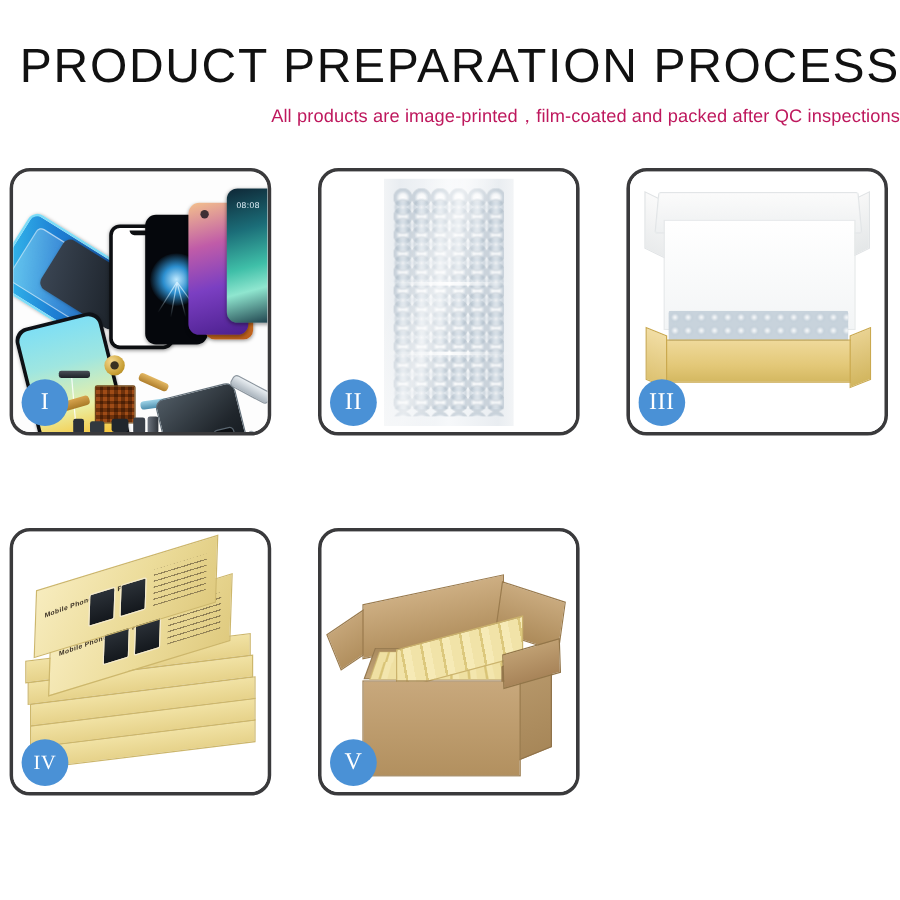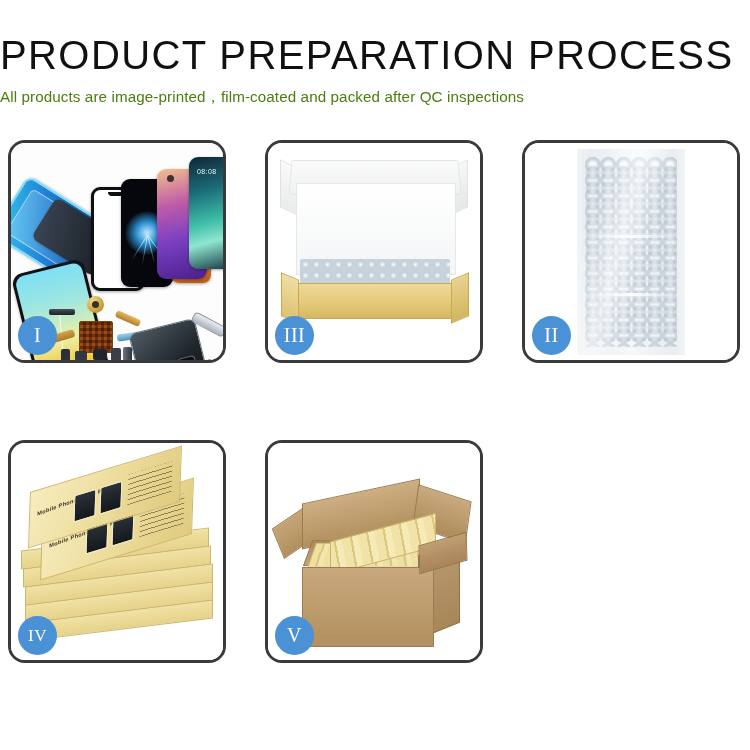--- a/index.html
+++ b/index.html
@@ -6,35 +6,35 @@
   body{
     width:750px;height:750px;
     background:#ffffff;
     font-family:"Liberation Sans", sans-serif;
     overflow:hidden;
     position:relative;
   }
   .page{position:relative;width:750px;height:750px;}
 
   
-  .header{position:absolute;left:0;top:0;width:750px;text-align:left;}
+  .header{position:absolute;left:0;top:0;width:750px;text-align:right;}
   .title{
     font-size:40px;
     letter-spacing:1.4px;
     font-weight:400;
     color:#111111;
     margin:0;
     padding-top:34px;
     line-height:1.05;
     white-space:nowrap;
     font-family:"Liberation Sans", sans-serif;
   }
   .subtitle{
     font-size:15.2px;
-    color:#4d7c0f;
+    color:#be185d;
     margin:0;
     padding-top:11px;
     letter-spacing:.1px;
     white-space:nowrap;
     font-family:"Liberation Sans", sans-serif;
   }
 
   
   .grid{
     position:absolute;
@@ -495,42 +495,42 @@
         <div class="part pt-hous">
           <div class="lens"></div>
         </div>
         <div class="part pt-tool"></div>
         <div class="part pt-screw1"></div>
 
       </div>
       <div class="badge">I</div>
     </div>
 
+    <div class="panel p2">
+      <div class="stage">
+        <div class="wrap-sheet"></div>
+        <div class="bubbles"></div>
+        <div class="bubbles2"></div>
+        <div class="wrap-seam" style="top:92px"></div>
+        <div class="wrap-seam" style="top:150px"></div>
+        <div class="sheen"></div>
+      </div>
+      <div class="badge">II</div>
+    </div>
+
     <div class="panel p3">
       <div class="stage">
         <div class="m-lidleft"></div>
         <div class="m-lidright"></div>
         <div class="m-lidback"></div>
         <div class="m-inner"></div>
         <div class="m-foam"></div>
         <div class="m-front"></div>
       </div>
       <div class="badge">III</div>
-    </div>
-
-    <div class="panel p2">
-      <div class="stage">
-        <div class="wrap-sheet"></div>
-        <div class="bubbles"></div>
-        <div class="bubbles2"></div>
-        <div class="wrap-seam" style="top:92px"></div>
-        <div class="wrap-seam" style="top:150px"></div>
-        <div class="sheen"></div>
-      </div>
-      <div class="badge">II</div>
     </div>
 
     <div class="panel p4">
       <div class="stage">
         <div class="kbox k1"></div>
         <div class="kbox k2"></div>
         <div class="kbox k3"></div>
         <div class="kbox k4"></div>
         <div class="kbox k5"></div>
 

